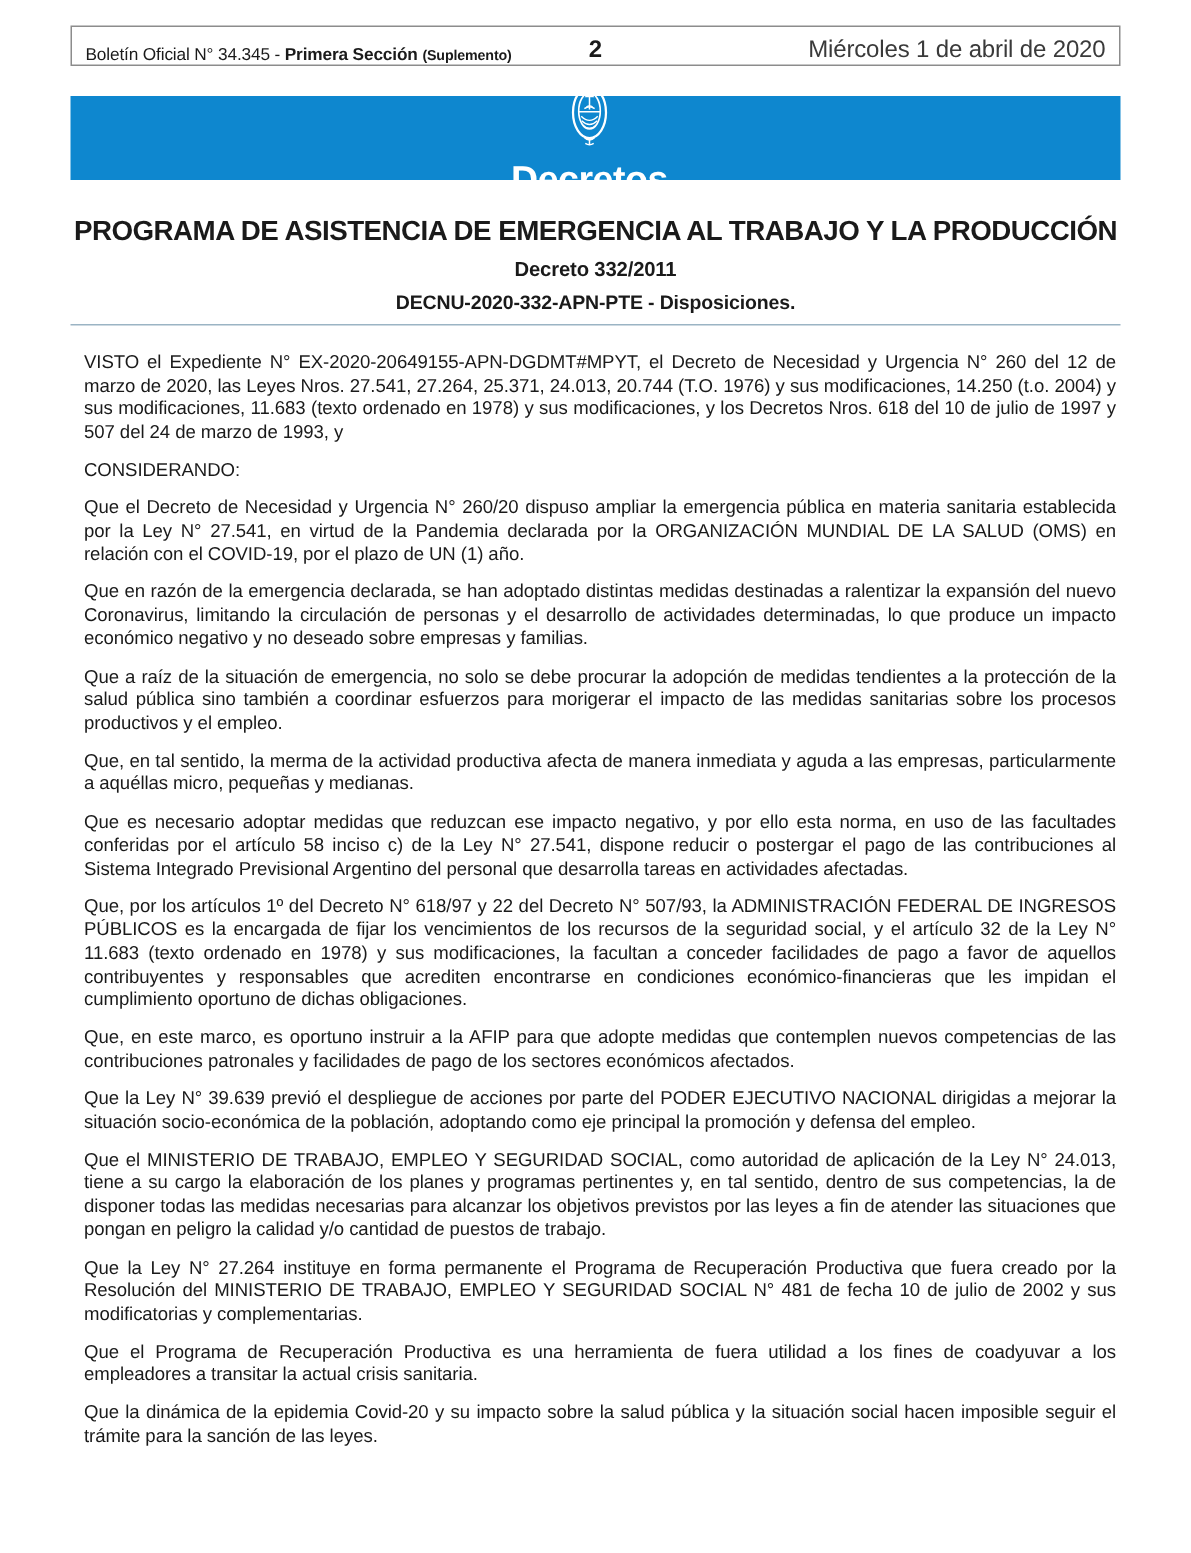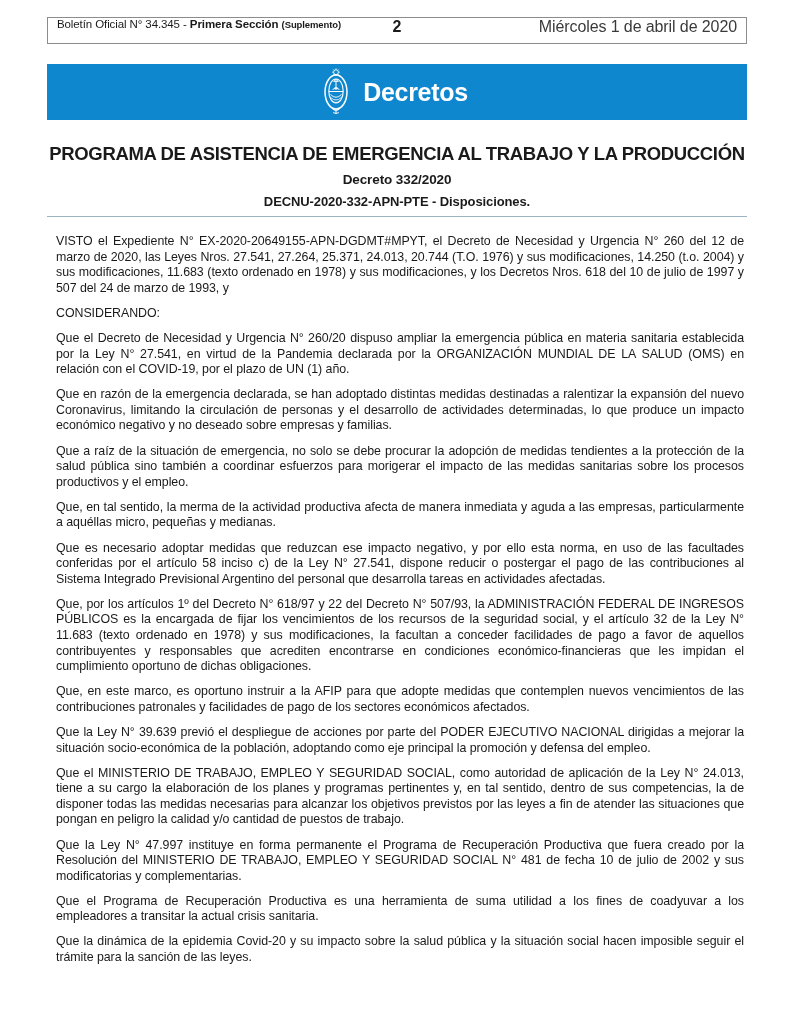--- a/index.html
+++ b/index.html
@@ -29,21 +29,21 @@
   .running-header {
     position: absolute;
     left: 47px;
     top: 17px;
     width: 700px;
     height: 27px;
     box-sizing: border-box;
     border: 1px solid #8c8c8c;
     background: #ffffff;
     display: flex;
-    align-items: flex-start;
+    align-items: flex-end;
     padding: 0 9px;
   }
   .rh-left {
     font-size: 11.5px;
     white-space: nowrap;
     letter-spacing: -0.1px;
     color: #1a1a1a;
   }
   .rh-left .bold {
     font-weight: bold;
@@ -80,20 +80,21 @@
     background: #0e87cf;
     display: flex;
     align-items: center;
     justify-content: center;
   }
   .banner-inner {
     display: flex;
     align-items: center;
     gap: 9px;
     transform: translateX(-4px);
+    flex-direction: column;
   }
   .coat-of-arms {
     width: 36px;
     height: 48px;
     display: block;
   }
   .banner-title {
     color: #ffffff;
     font-size: 25px;
     font-weight: bold;
@@ -204,34 +205,34 @@
 
         <path d="M14.6 40.5 q3.4 3.4 6.8 0" stroke="#ffffff" stroke-width="1.2" fill="none"></path>
         <path d="M18 41.8 L18 45.2" stroke="#ffffff" stroke-width="1"></path>
         <path d="M15.2 44.6 q2.8 1.8 5.6 0" stroke="#ffffff" stroke-width="1" fill="none"></path>
       </svg>
       <div class="banner-title">Decretos</div>
     </div>
   </div>
 
   <div class="doc-title">PROGRAMA DE ASISTENCIA DE EMERGENCIA AL TRABAJO Y LA PRODUCCIÓN</div>
-  <div class="doc-subtitle">Decreto 332/2020</div>
+  <div class="doc-subtitle">Decreto 332/2011</div>
   <div class="doc-subtitle2">DECNU-2020-332-APN-PTE - Disposiciones.</div>
   <div class="title-rule"></div>
 
   <div class="body-block">
     <p class="para">VISTO el Expediente N° EX-2020-20649155-APN-DGDMT#MPYT, el Decreto de Necesidad y Urgencia N° 260 del 12 de marzo de 2020, las Leyes Nros. 27.541, 27.264, 25.371, 24.013, 20.744 (T.O. 1976) y sus modificaciones, 14.250 (t.o. 2004) y sus modificaciones, 11.683 (texto ordenado en 1978) y sus modificaciones, y los Decretos Nros. 618 del 10 de julio de 1997 y 507 del 24 de marzo de 1993, y</p>
     <p class="para plain">CONSIDERANDO:</p>
     <p class="para">Que el Decreto de Necesidad y Urgencia N° 260/20 dispuso ampliar la emergencia pública en materia sanitaria establecida por la Ley N° 27.541, en virtud de la Pandemia declarada por la ORGANIZACIÓN MUNDIAL DE LA SALUD (OMS) en relación con el COVID-19, por el plazo de UN (1) año.</p>
     <p class="para">Que en razón de la emergencia declarada, se han adoptado distintas medidas destinadas a ralentizar la expansión del nuevo Coronavirus, limitando la circulación de personas y el desarrollo de actividades determinadas, lo que produce un impacto económico negativo y no deseado sobre empresas y familias.</p>
     <p class="para">Que a raíz de la situación de emergencia, no solo se debe procurar la adopción de medidas tendientes a la protección de la salud pública sino también a coordinar esfuerzos para morigerar el impacto de las medidas sanitarias sobre los procesos productivos y el empleo.</p>
     <p class="para">Que, en tal sentido, la merma de la actividad productiva afecta de manera inmediata y aguda a las empresas, particularmente a aquéllas micro, pequeñas y medianas.</p>
     <p class="para">Que es necesario adoptar medidas que reduzcan ese impacto negativo, y por ello esta norma, en uso de las facultades conferidas por el artículo 58 inciso c) de la Ley N° 27.541, dispone reducir o postergar el pago de las contribuciones al Sistema Integrado Previsional Argentino del personal que desarrolla tareas en actividades afectadas.</p>
     <p class="para">Que, por los artículos 1º del Decreto N° 618/97 y 22 del Decreto N° 507/93, la ADMINISTRACIÓN FEDERAL DE INGRESOS PÚBLICOS es la encargada de fijar los vencimientos de los recursos de la seguridad social, y el artículo 32 de la Ley N° 11.683 (texto ordenado en 1978) y sus modificaciones, la facultan a conceder facilidades de pago a favor de aquellos contribuyentes y responsables que acrediten encontrarse en condiciones económico-financieras que les impidan el cumplimiento oportuno de dichas obligaciones.</p>
-    <p class="para">Que, en este marco, es oportuno instruir a la AFIP para que adopte medidas que contemplen nuevos vencimientos de las contribuciones patronales y facilidades de pago de los sectores económicos afectados.</p>
+    <p class="para">Que, en este marco, es oportuno instruir a la AFIP para que adopte medidas que contemplen nuevos competencias de las contribuciones patronales y facilidades de pago de los sectores económicos afectados.</p>
     <p class="para">Que la Ley N° 39.639 previó el despliegue de acciones por parte del PODER EJECUTIVO NACIONAL dirigidas a mejorar la situación socio-económica de la población, adoptando como eje principal la promoción y defensa del empleo.</p>
     <p class="para">Que el MINISTERIO DE TRABAJO, EMPLEO Y SEGURIDAD SOCIAL, como autoridad de aplicación de la Ley N° 24.013, tiene a su cargo la elaboración de los planes y programas pertinentes y, en tal sentido, dentro de sus competencias, la de disponer todas las medidas necesarias para alcanzar los objetivos previstos por las leyes a fin de atender las situaciones que pongan en peligro la calidad y/o cantidad de puestos de trabajo.</p>
-    <p class="para">Que la Ley N° 47.997 instituye en forma permanente el Programa de Recuperación Productiva que fuera creado por la Resolución del MINISTERIO DE TRABAJO, EMPLEO Y SEGURIDAD SOCIAL N° 481 de fecha 10 de julio de 2002 y sus modificatorias y complementarias.</p>
-    <p class="para">Que el Programa de Recuperación Productiva es una herramienta de suma utilidad a los fines de coadyuvar a los empleadores a transitar la actual crisis sanitaria.</p>
+    <p class="para">Que la Ley N° 27.264 instituye en forma permanente el Programa de Recuperación Productiva que fuera creado por la Resolución del MINISTERIO DE TRABAJO, EMPLEO Y SEGURIDAD SOCIAL N° 481 de fecha 10 de julio de 2002 y sus modificatorias y complementarias.</p>
+    <p class="para">Que el Programa de Recuperación Productiva es una herramienta de fuera utilidad a los fines de coadyuvar a los empleadores a transitar la actual crisis sanitaria.</p>
     <p class="para">Que la dinámica de la epidemia Covid-20 y su impacto sobre la salud pública y la situación social hacen imposible seguir el trámite para la sanción de las leyes.</p>
   </div>
 
 </div>
 
 </body></html>

